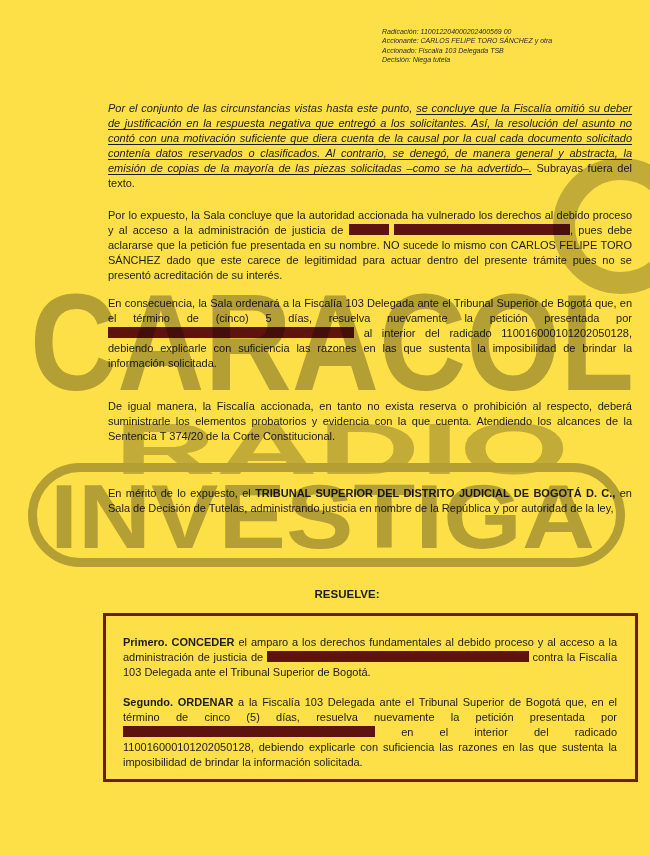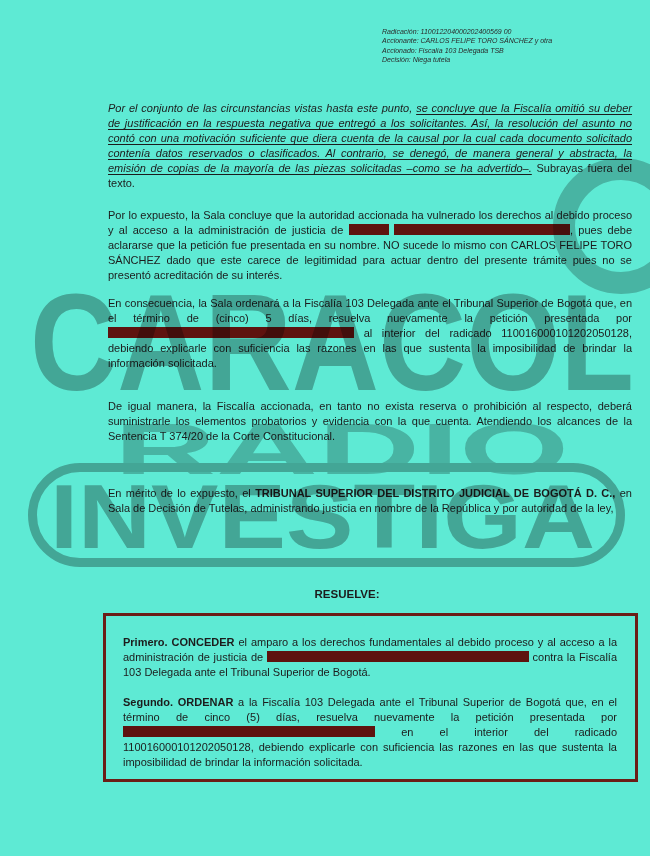--- a/index.html
+++ b/index.html
@@ -1,17 +1,17 @@
 <!DOCTYPE html>
 <html style="--redaction: #5e130f; --box-border: #6b1d16; --watermark: #b5b5b5; --watermark-light: #c4c4c4;"><head>
 <meta charset="utf-8">
 <style>
   html,body{margin:0;padding:0;background:#e9e9e9;}
   .page{
-    position:relative;width:650px;height:856px;background:#5eead4;
+    position:relative;width:650px;height:856px;background:#fde047;
     font-family:"Liberation Sans",sans-serif;color:#1c1c1c;
     overflow:hidden;border-right:1px solid #cccccc;margin:0 auto;text-decoration:underline;
   }
   
   .case-header{
     position:absolute;left:382px;top:27px;width:210px;
     font-size:7px;line-height:9.3px;font-style:italic;color:#2a2a2a;
   }
   
   .para{

